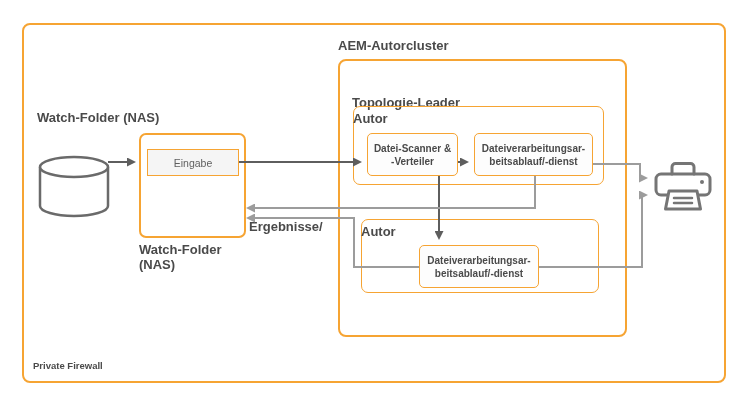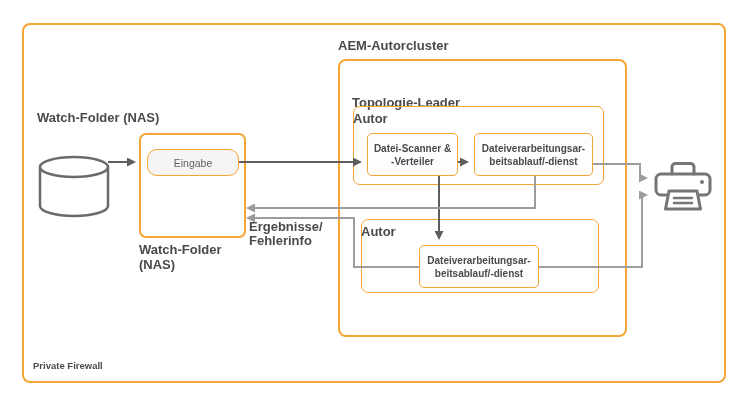--- a/index.html
+++ b/index.html
@@ -9,21 +9,21 @@
     --heading-text:#4A4A4A;
     --body-text:#5F5F5F;
     --field-fill:#F5F5F5;
   }
   *{margin:0;padding:0;box-sizing:border-box;}
   html,body{background:#fff;}
   body{font-family:"Liberation Sans",sans-serif;}
   .canvas{position:relative;width:750px;height:410px;background:#fff;overflow:hidden;}
   .obox{position:absolute;border:2px solid var(--accent-orange);border-radius:8px;background:transparent;}
   .obox.thin{border-width:1.5px;border-radius:7px;}
-  .field{position:absolute;border:1.5px solid var(--accent-orange);border-radius:10px;
+  .field{position:absolute;border:1.5px solid var(--accent-orange);border-radius:0;
          background:var(--field-fill);display:flex;align-items:center;justify-content:center;
          font-size:10.5px;color:var(--body-text);}
   .node{position:absolute;border:1.5px solid var(--accent-orange);border-radius:5px;
         background:#FDFDFD;display:flex;flex-direction:column;justify-content:center;
         font-size:10px;font-weight:bold;color:var(--heading-text);line-height:13px;text-align:center;}
   .lbl{position:absolute;font-size:13px;font-weight:bold;color:var(--heading-text);white-space:nowrap;}
   .lbl.center{text-align:left;white-space:normal;}
   .small-note{position:absolute;font-size:8.5px;line-height:11px;color:#5A5A5A;text-align:center;}
   svg{position:absolute;overflow:visible;}
   .overlay{left:0;top:0;pointer-events:none;}
@@ -42,21 +42,20 @@
     <div>Datenspeicher</div>
     <div>von Drittanbieter</div>
   </div>
 
   <div class="obox" style="left:139px;top:133px;width:107px;height:105px;border-radius:7px;"></div>
   <div class="field" style="left:147px;top:149px;width:92px;height:27px;">Eingabe</div>
   <div class="lbl center" style="left:139px;top:242px;width:107px;">Watch-Folder (NAS)</div>
 
   <div class="lbl center" style="left:249px;top:220px;width:92px;line-height:14px;">
     <div>Ergebnisse/</div>
-    <div>Fehlerinfo</div>
   </div>
 
   <div class="lbl" style="left:338px;top:38px;">AEM-Autorcluster</div>
   <div class="obox" style="left:338px;top:59px;width:289px;height:278px;"></div>
   <div class="lbl" style="left:352px;top:75px;margin-top:20px;">Topologie-Leader</div>
 
   <div class="obox thin" style="left:353px;top:106px;width:251px;height:79px;"></div>
   <div class="lbl center" style="left:353px;top:111px;width:251px;">Autor</div>
   <div class="node" style="left:367px;top:133px;width:91px;height:43px;">
     <div>Datei-Scanner &amp;</div>

